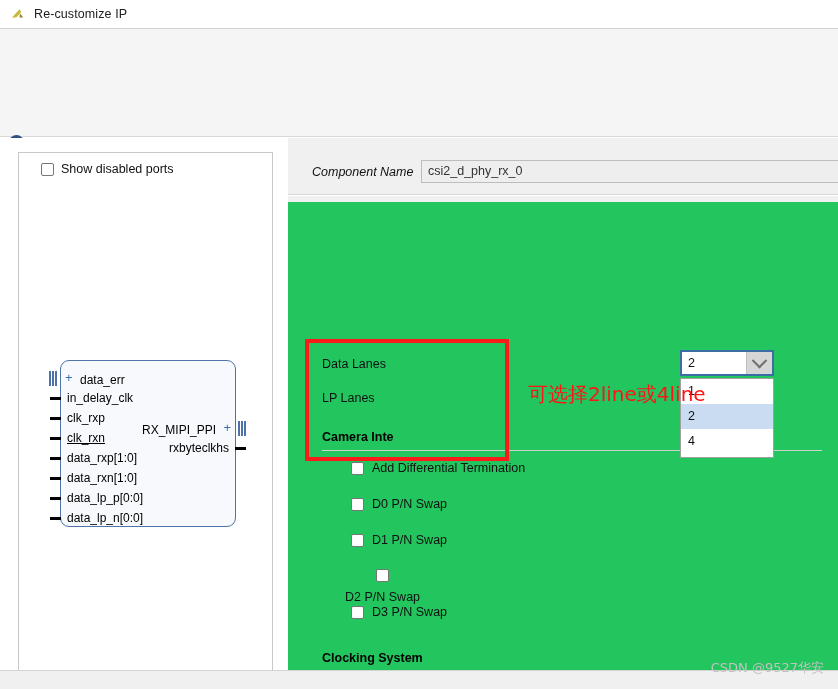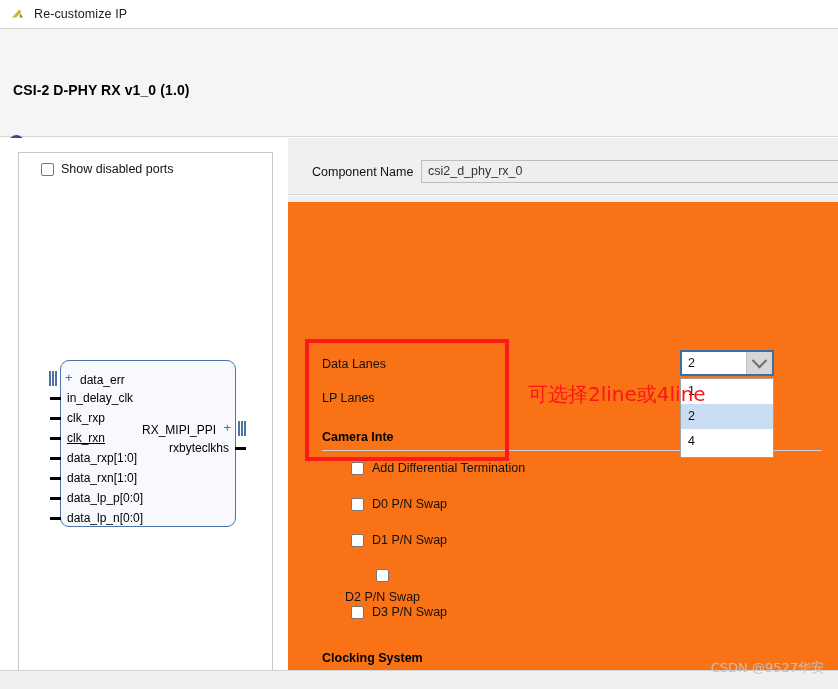--- a/index.html
+++ b/index.html
@@ -158,21 +158,21 @@
   
   #form-panel {
     position: absolute;
     left: 288px; top: 0; right: 0; bottom: 0;
     background: #f0f0f0;
   }
   #component-row {
     position: absolute; left: 0; top: 22px; right: 0; height: 30px;
   }
   #component-label {
-    position: absolute; left: 24px; top: 5px; font-size: 12.5px; color: #111;
+    position: absolute; left: 24px; top: 5px; font-size: 12.5px; color: #111; font-style: italic;
   }
   #component-input {
     position: absolute; left: 133px; top: 0px;
     width: 480px; height: 23px;
     background: #eeeeee;
     border: 1px solid #bdbdbd;
     box-sizing: border-box;
     font-size: 12.5px;
     color: #333;
     line-height: 21px;
@@ -183,21 +183,21 @@
   #comp-sep {
     position: absolute; left: 0; right: 0; top: 56px;
     border-top: 1px solid #d6d6d6;
     border-bottom: 1px solid #ffffff;
     height: 0;
   }
 
   #fields {
     position: absolute;
     left: 0; top: 64px; right: 0; bottom: 0;
-    background: #f97316;
+    background: #22c55e;
   }
 
   .frow { position: absolute; left: 0; }
   .flabel { font-size: 12.5px; color: #111; white-space: nowrap; }
   .section-head {
     font-size: 12.5px; font-weight: bold; color: #000;
     position: absolute;
   }
   .section-rule {
     position: absolute;
@@ -294,21 +294,20 @@
   <span>
     <svg class="vivado-logo" viewBox="0 0 16 16" aria-hidden="true">
       <path d="M2 11.5 L9.5 3.2 L11.2 6.0 L6.2 11.5 Z" fill="#c9b83a"></path>
       <path d="M9.9 7.2 L13.2 11.5 L9.5 11.5 Z" fill="#8d8a2a"></path>
     </svg>
   </span>
   <span class="tb-label">Re-customize IP</span>
 </div>
 
 <div id="ipheader">
-  <div id="ip-title">CSI-2 D-PHY RX v1_0 (1.0)</div>
 
   <div id="ip-links">
     <div class="link-item">
       <span class="info-icon">i</span>
       <span class="lbl">Documentation</span>
     </div>
     <div class="link-item">
       <span>
         <svg class="folder-icon" viewBox="0 0 16 13" aria-hidden="true">
           <path d="M0.5 2.5 L0.5 12.5 L15.5 12.5 L15.5 4.0 L7.0 4.0 L5.6 2.5 Z" fill="#f2f2f2" stroke="#b9b9b9" stroke-width="1"></path>

